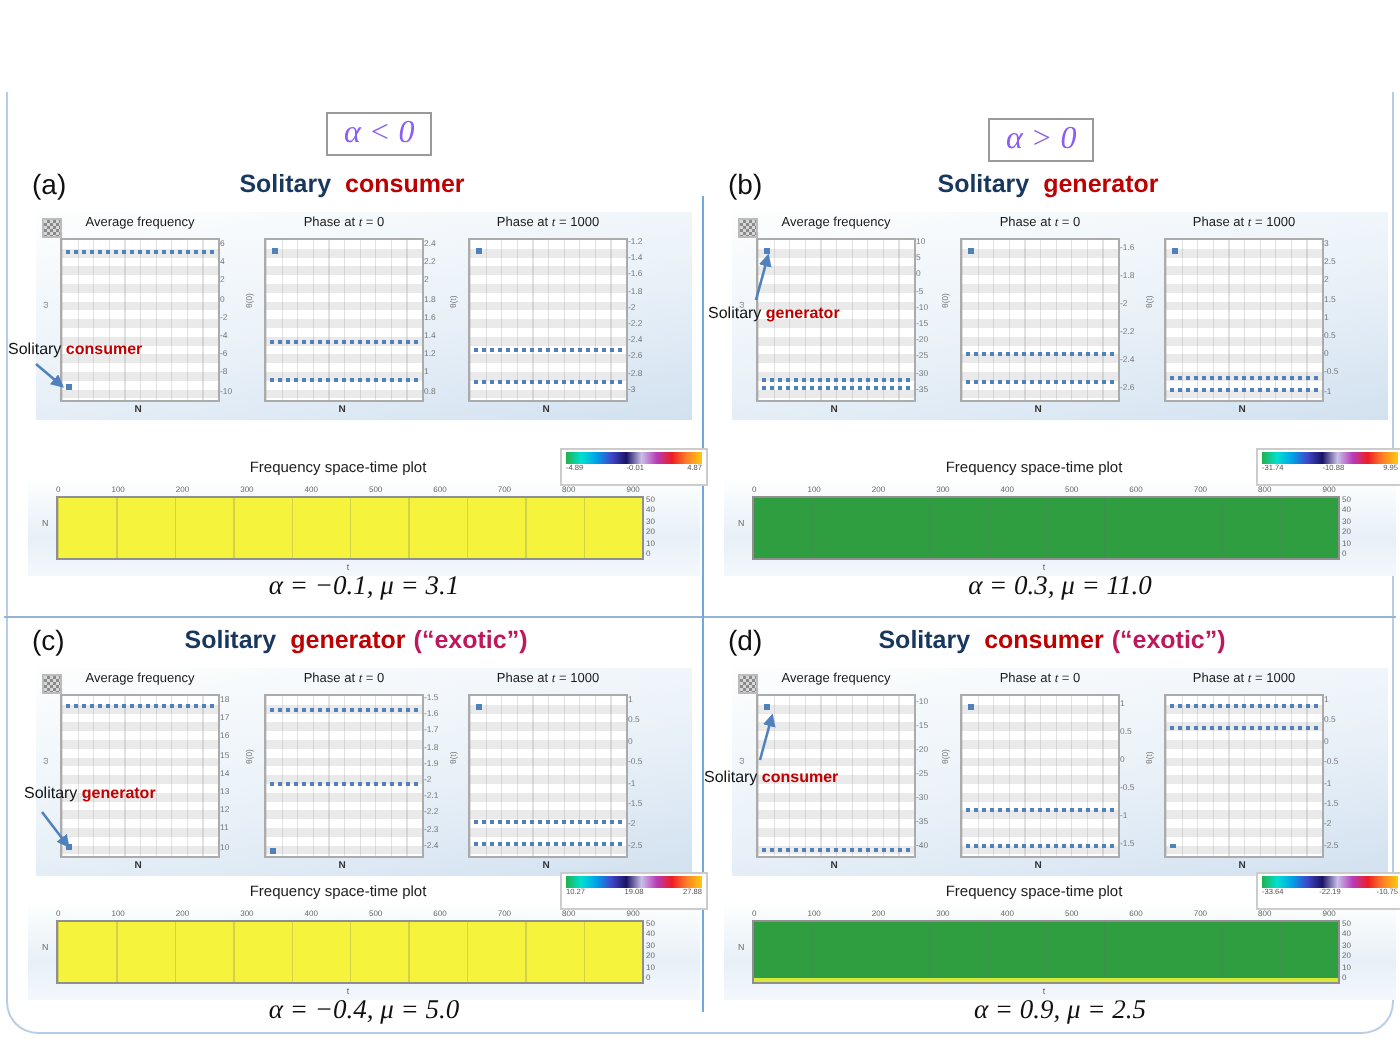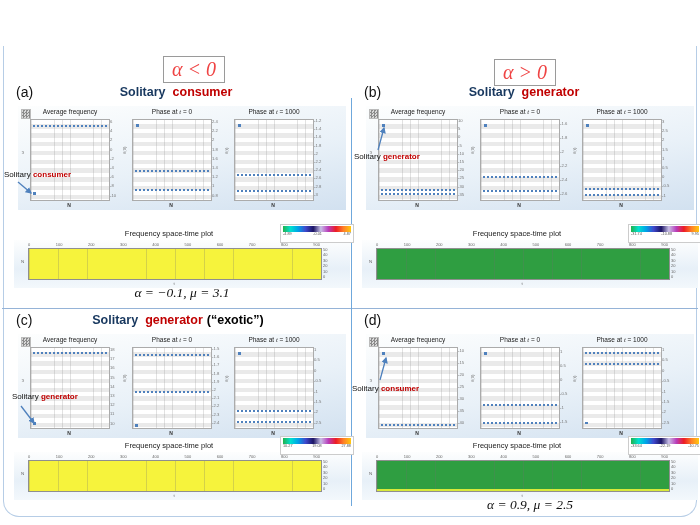--- a/index.html
+++ b/index.html
@@ -5,30 +5,30 @@
   html,body{margin:0;padding:0;background:#ffffff;}
   #stage{position:relative;width:700px;height:525px;background:#fff;overflow:hidden;
          font-family:"Liberation Sans",sans-serif;}
   
   .outer{position:absolute;left:3px;top:46px;width:692px;height:470px;
          border:1.4px solid #b6cde6;border-top:none;border-radius:0 0 16px 16px;}
   .hdiv{position:absolute;left:2px;top:308px;width:696px;border-top:1.5px solid #95b3d7;}
   .vdiv{position:absolute;left:351px;top:98px;height:408px;border-left:1.5px solid #6fa8dc;}
 
   .abox{position:absolute;border:1px solid #9a9a9a;background:#fff;
-        font-family:"Liberation Serif",serif;font-style:italic;font-size:20px;
-        padding:1px 8px;color:#ef4444;}
+        font-family:"Liberation Serif",serif;font-style:italic;font-size:16px;
+        padding:1px 8px;color:#8b5cf6;}
 
   .panel{position:absolute;width:348px;height:224px;}
   .plabel{position:absolute;left:12px;top:0;font-size:14px;color:#111;}
   .ptitle{position:absolute;left:0;top:1px;width:100%;text-align:center;
           font-size:12.5px;font-weight:bold;}
   .ptitle .w1{color:#17375e;margin-right:7px;}
   .ptitle .w2{color:#c00000;margin-right:4px;}
-  .ptitle .sfx{color:#000000;font-weight:bold;}
+  .ptitle .sfx{color:#be185d;font-weight:bold;}
 
   .plots-row{position:absolute;left:14px;top:22px;width:328px;height:104px;
      background:linear-gradient(170deg,#fdfefe 0%,#e9f1f8 55%,#d2e1f0 100%);}
   .mini{position:absolute;top:2px;width:100px;height:100px;}
   .qr{position:absolute;left:1px;top:1px;width:8px;height:8px;
       background:repeating-conic-gradient(#8a8a8a 0% 25%, #d8d8d8 0% 50%);
       background-size:3px 3px;border:0.5px solid #bbb;}
   .mtitle{position:absolute;left:10px;top:0;width:80px;text-align:center;
           font-size:6.5px;color:#1a1a1a;white-space:nowrap;}
   .mtitle i{font-family:"Liberation Serif",serif;}
@@ -296,20 +296,21 @@
       </div>
       <div class="strip green"></div>
       <div class="styticks">50
 40
 30
 20
 10
 0</div>
       <div class="stylab">N</div>
       <div class="stxlab">t</div>
+      <div class="caption">α = 0.3,  μ = 11.0</div>
     </div>
   </div>
 
   <div class="panel" style="left:4px;top:312px;">
     <div class="plabel">(c)</div>
     <div class="ptitle">
       <span class="w1">Solitary</span><span class="w2">generator</span><span class="sfx">(“exotic”)</span>
     </div>
     <div class="plots-row">
       <div class="mini" style="left:2px;">
@@ -404,25 +405,29 @@
       </div>
       <div class="strip yellow"></div>
       <div class="styticks">50
 40
 30
 20
 10
 0</div>
       <div class="stylab">N</div>
       <div class="stxlab">t</div>
+      <div class="caption">α = −0.4,  μ = 5.0</div>
     </div>
   </div>
 
   <div class="panel" style="left:352px;top:312px;">
     <div class="plabel">(d)</div>
+    <div class="ptitle">
+      <span class="w1">Solitary</span><span class="w2">consumer</span><span class="sfx">(“exotic”)</span>
+    </div>
     <div class="plots-row">
       <div class="mini" style="left:2px;">
         <div class="qr"></div>
         <div class="mtitle"><span>Average frequency</span><i></i><span></span></div>
         <div class="pbox">
           <div class="dot" style="left:4%;top:5%;"></div>
           <div class="dline" style="top:95%;"></div>
         </div>
         <div class="yt lh7">-10
 -15

